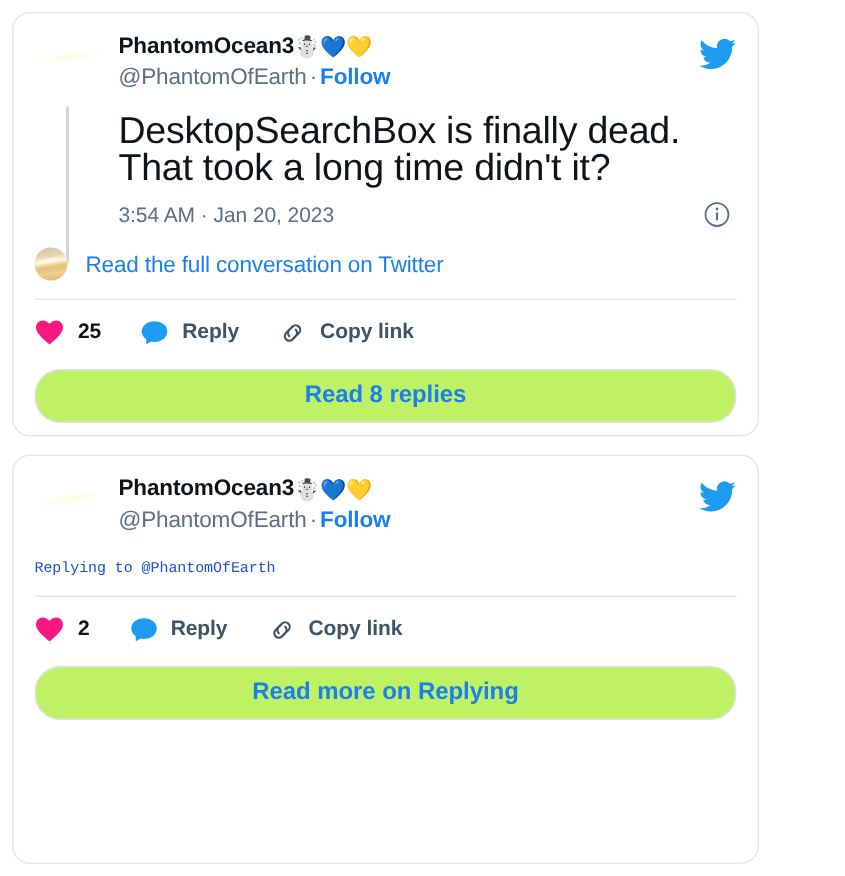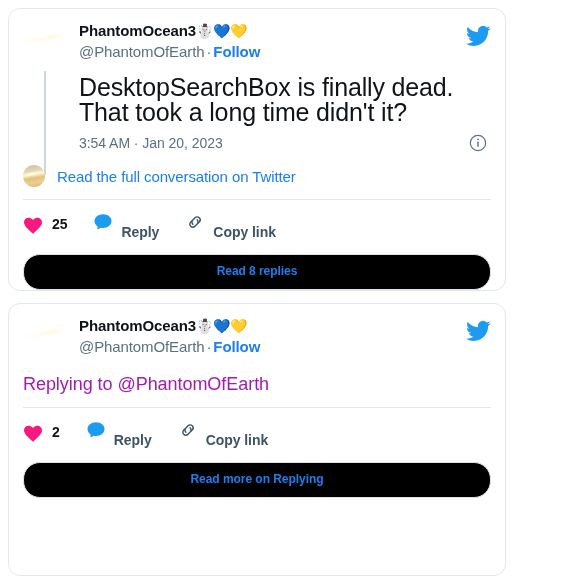--- a/index.html
+++ b/index.html
@@ -158,24 +158,25 @@
     margin-top: 14px;
   }
   .tweet-text {
     font-size: 25px;
     line-height: 25px;
     color: #0f1419;
     letter-spacing: -0.15px;
     word-wrap: break-word;
   }
   .replying-to {
-    font-size: 18px;
-    color: #a21caf;
+    font-size: 10px;
+    color: #1d4ed8;
     margin-top: 12px;
     letter-spacing: -0.05px;
+    font-family: Liberation Mono, monospace;
   }
 
   .meta-row {
     display: flex;
     align-items: center;
     margin-top: 10px;
     position: relative;
   }
   .timestamp {
     font-size: 14px;
@@ -226,46 +227,45 @@
     cursor: pointer;
     margin-right: 26px;
     text-decoration: none;
   }
   .action-label {
     font-size: 14px;
     font-weight: bold;
     color: #3d5466;
     margin-left: 8px;
     letter-spacing: -0.05px;
-    margin-top: 12px;
   }
   .like-count {
     font-size: 14px;
     font-weight: bold;
     color: #0f1419;
     margin-left: 9px;
     letter-spacing: -0.05px;
   }
 
   
   .cta-button {
     display: block;
     margin-top: 14px;
     height: 34px;
     line-height: 33px;
     border: 1px solid #dbe2e8;
     border-radius: 17px;
     text-align: center;
-    font-size: 12px;
+    font-size: 16px;
     font-weight: bold;
     color: #1b7ff0;
     text-decoration: none;
     letter-spacing: -0.05px;
     cursor: pointer;
-    background: #000000;
+    background: #bef264;
   }
 
   svg { display: block; }
 </style>
 </head>
 <body>
 
 <div class="page">
 
   <div class="tweet-card" id="card-1">

